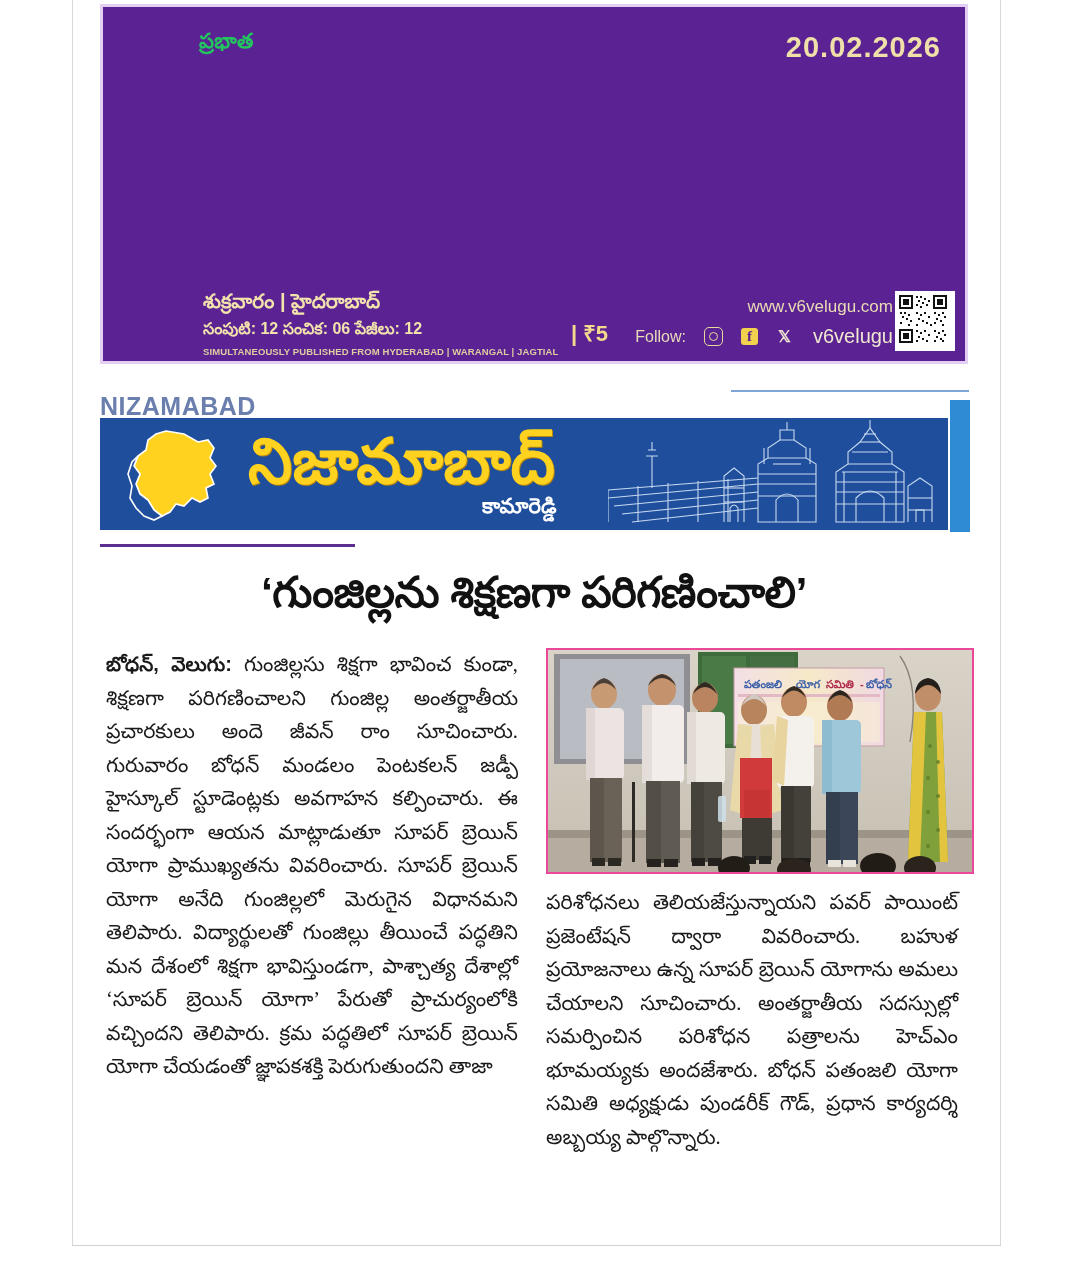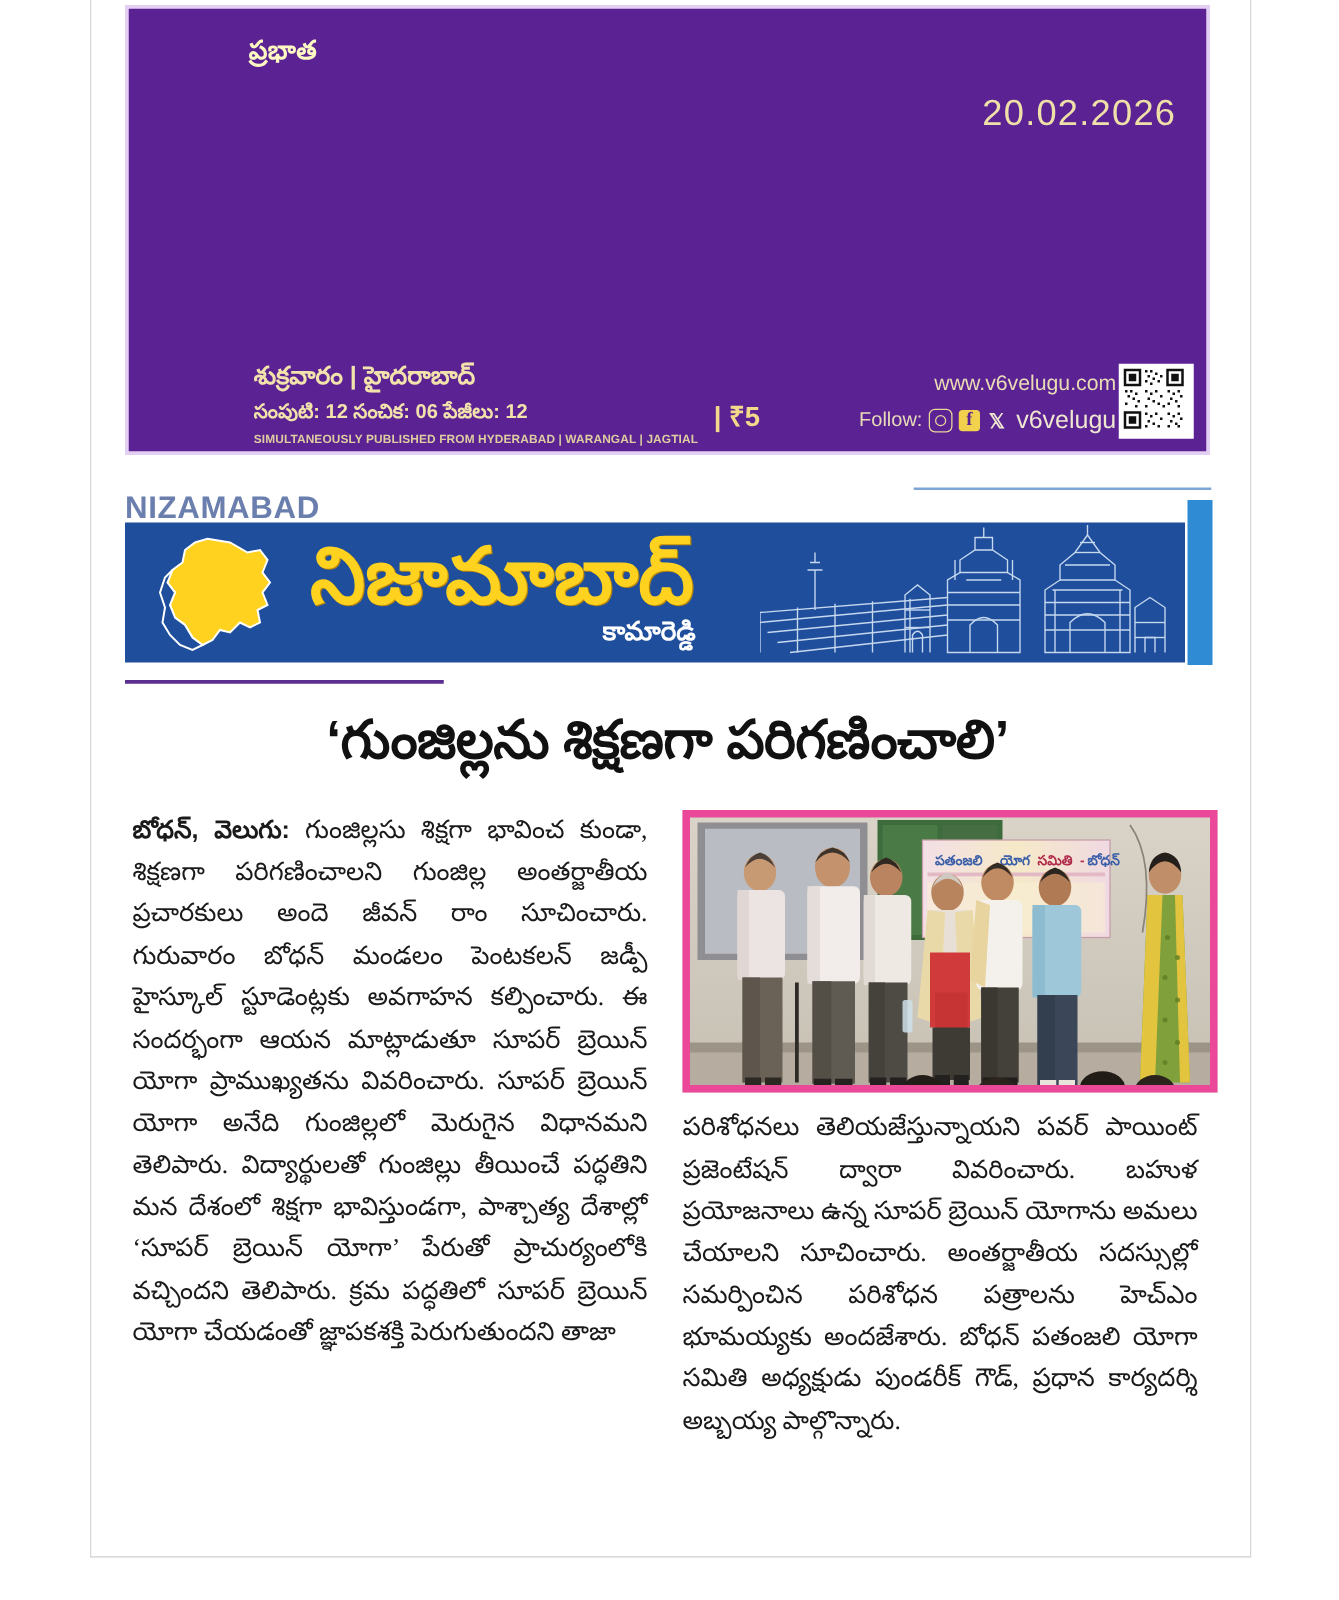--- a/index.html
+++ b/index.html
@@ -39,34 +39,33 @@
     position: absolute;
     left: 100px; top: 4px;
     width: 868px; height: 360px;
     background: #5b2294;
     border: 3px solid #e3cff2;
     box-sizing: border-box;
     overflow: hidden;
   }
   .mh-prabhata {
     position: absolute; left: 96px; top: 22px;
-    color: #fef9c3;
+    color: #22c55e;
     font-size: 21px;
     font-weight: bold;
     letter-spacing: .3px;
     white-space: nowrap;
   }
   .mh-date {
     position: absolute; right: 24px; top: 24px;
     color: #efdfa8;
     font-size: 29px;
-    font-weight: normal;
+    font-weight: bold;
     letter-spacing: 1px;
     white-space: nowrap;
-    margin-top: 44px;
   }
   .mh-title {
     position: absolute;
     left: 104px; top: 36px;
     width: 680px;
     color: #ffd21f;
     font-size: 196px;
     font-weight: bold;
     line-height: 212px;
     letter-spacing: -2px;
@@ -104,21 +103,21 @@
     white-space: nowrap;
   }
   .mh-url {
     position: absolute; right: 72px; top: 290px;
     color: #e9dcb4;
     font-size: 17px;
     white-space: nowrap;
   }
   .mh-follow {
     position: absolute; right: 72px; top: 318px;
-    display: flex; align-items: center; gap: 5px;
+    display: flex; align-items: center; gap: 18px;
     color: #e7dbb8;
     font-size: 16px;
     white-space: nowrap;
   }
   .mh-follow .handle { color: #efe7d0; font-size: 20px; margin-left: 2px;}
   .soc {
     display: inline-flex; align-items: center; justify-content: center;
     width: 17px; height: 17px; font-size: 12px; font-weight: bold;
     border-radius: 3px;
   }
@@ -209,21 +208,21 @@
   }
   .col-left  { left: 6px; }
   .col-right { left: 446px; }
   .dateline { font-weight: bold; font-family: "Liberation Sans", sans-serif; font-size: 20px; }
 
   
   #photo {
     position: absolute; left: 446px; top: 0;
     width: 428px; height: 226px;
     overflow: hidden;
-    border: 6px solid #ec4899;
+    border: 2px solid #ec4899;
     box-sizing: border-box;
     background: #cfc8bd;
   }
   #photo svg { display: block; }
   .col-right { top: 238px; }
 </style>
 </head>
 <body>
 
 <div id="page">

